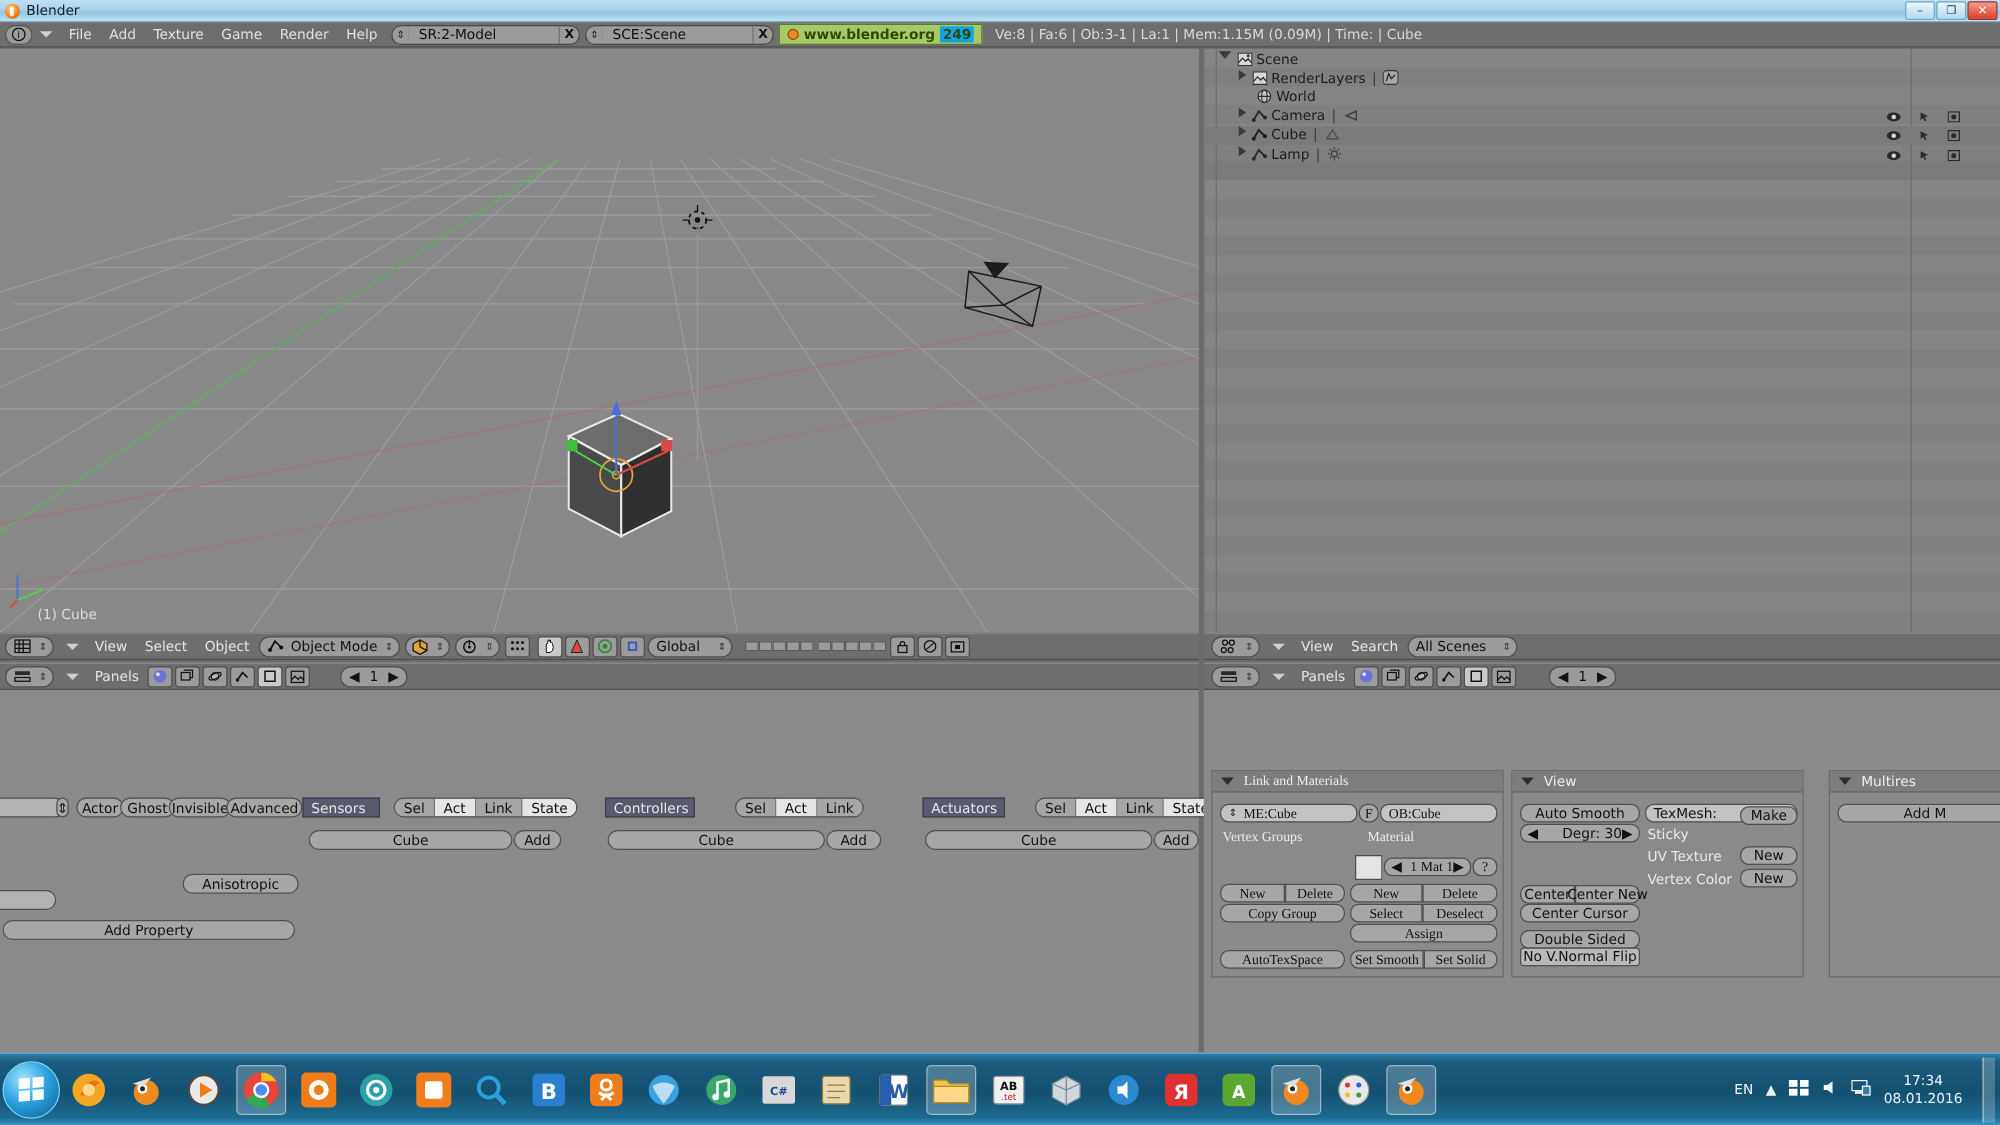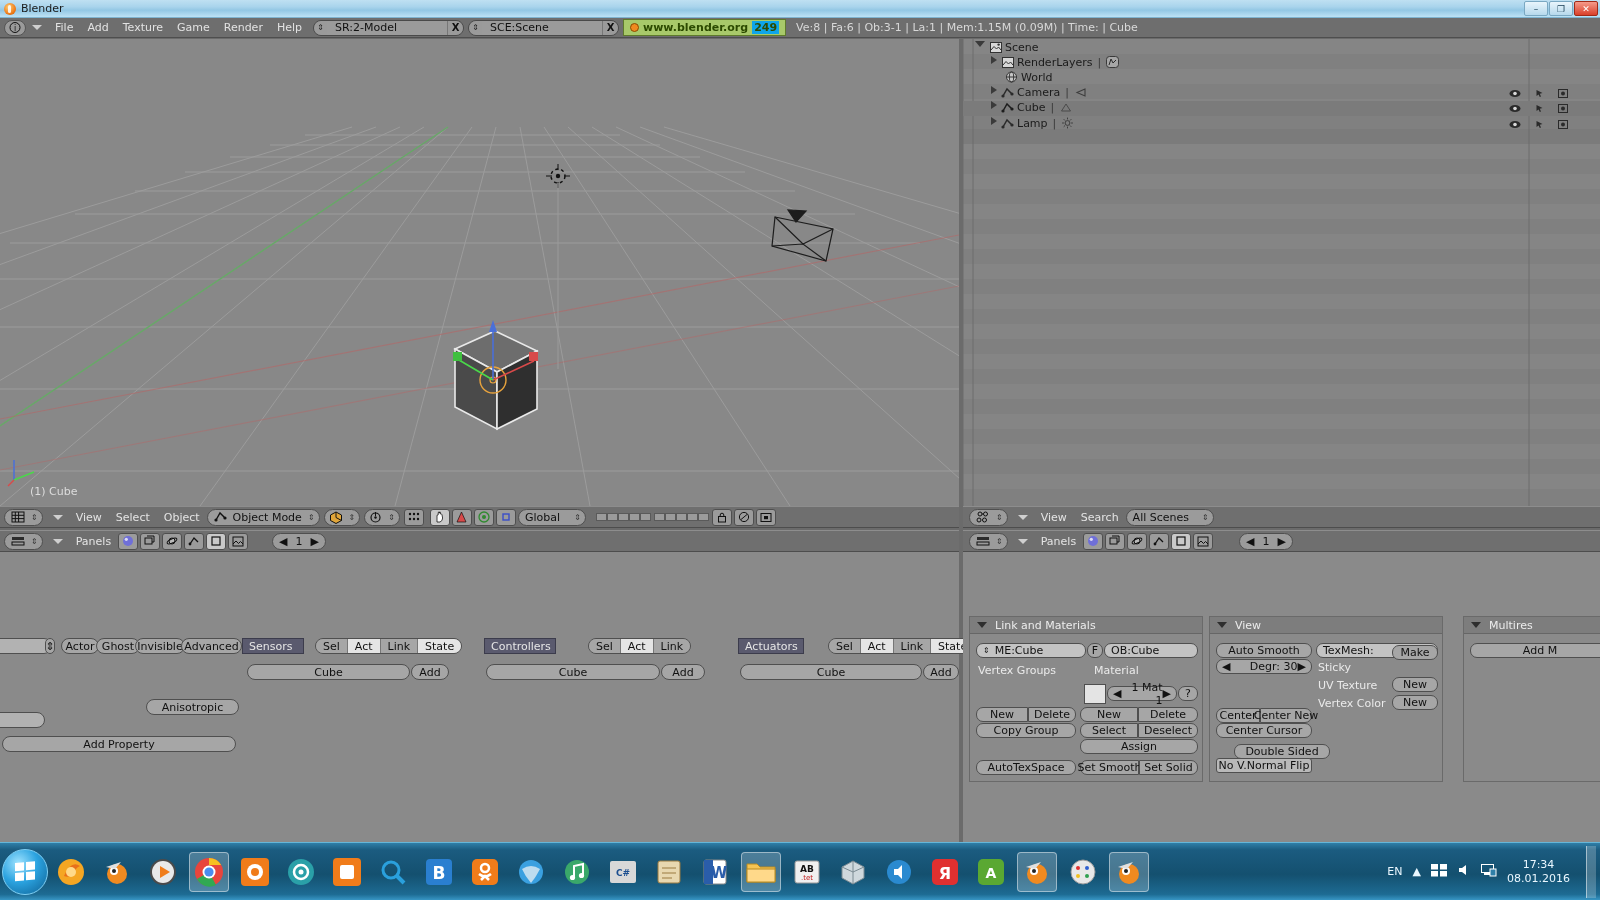--- a/index.html
+++ b/index.html
@@ -776,21 +776,21 @@
     <div style="width:24px"></div>
     <div class="pageno">
       <span>◀</span>
       <span>1</span>
       <span>▶</span>
     </div>
   </div>
 
   <div class="btnwinR">
 
-    <div class="panel" style="left:6px; top:64px; width:234px; height:166px;">
+    <div class="panel" style="left:6px; top:64px; width:234px; height:166px;font-family:Liberation Serif, serif;">
       <div class="panel-hdr">
         <span class="tri"></span>
         <span>Link and Materials</span>
       </div>
       <div class="pf" style="left:6px; top:26px; width:110px;">
         <span style="margin-right:5px;font-size:8px;">⇕</span>
         <span>ME:Cube</span>
       </div>
       <div class="pb" style="left:117px; top:26px; width:16px;">F</div>
       <div class="pf" style="left:134px; top:26px; width:94px;">
@@ -838,21 +838,21 @@
       <div class="pl" style="left:108px; top:44px;">Sticky</div>
       <div class="pb" style="left:182px; top:28px; width:46px;">Make</div>
       <div class="pl" style="left:108px; top:62px;">UV Texture</div>
       <div class="pb" style="left:182px; top:60px; width:46px;">New</div>
       <div class="pl" style="left:108px; top:80px;">Vertex Color</div>
       <div class="pb" style="left:182px; top:78px; width:46px;">New</div>
 
       <div class="pb lft" style="left:6px; top:91px; width:44px;">Center</div>
       <div class="pb rgt" style="left:50px; top:91px; width:52px;">Center New</div>
       <div class="pb" style="left:6px; top:106px; width:96px;">Center Cursor</div>
-      <div class="pb" style="left:24px; top:127px; width:96px;">Double Sided</div>
+      <div class="pb" style="left:6px; top:127px; width:96px;">Double Sided</div>
       <div class="ptog" style="left:6px; top:141px; width:96px;">No V.Normal Flip</div>
     </div>
 
     <div class="panel" style="left:500px; top:64px; width:200px; height:166px;">
       <div class="panel-hdr">
         <span class="tri"></span>
         <span>Multires</span>
       </div>
       <div class="pb" style="left:6px; top:26px; width:140px;">Add M</div>
     </div>

